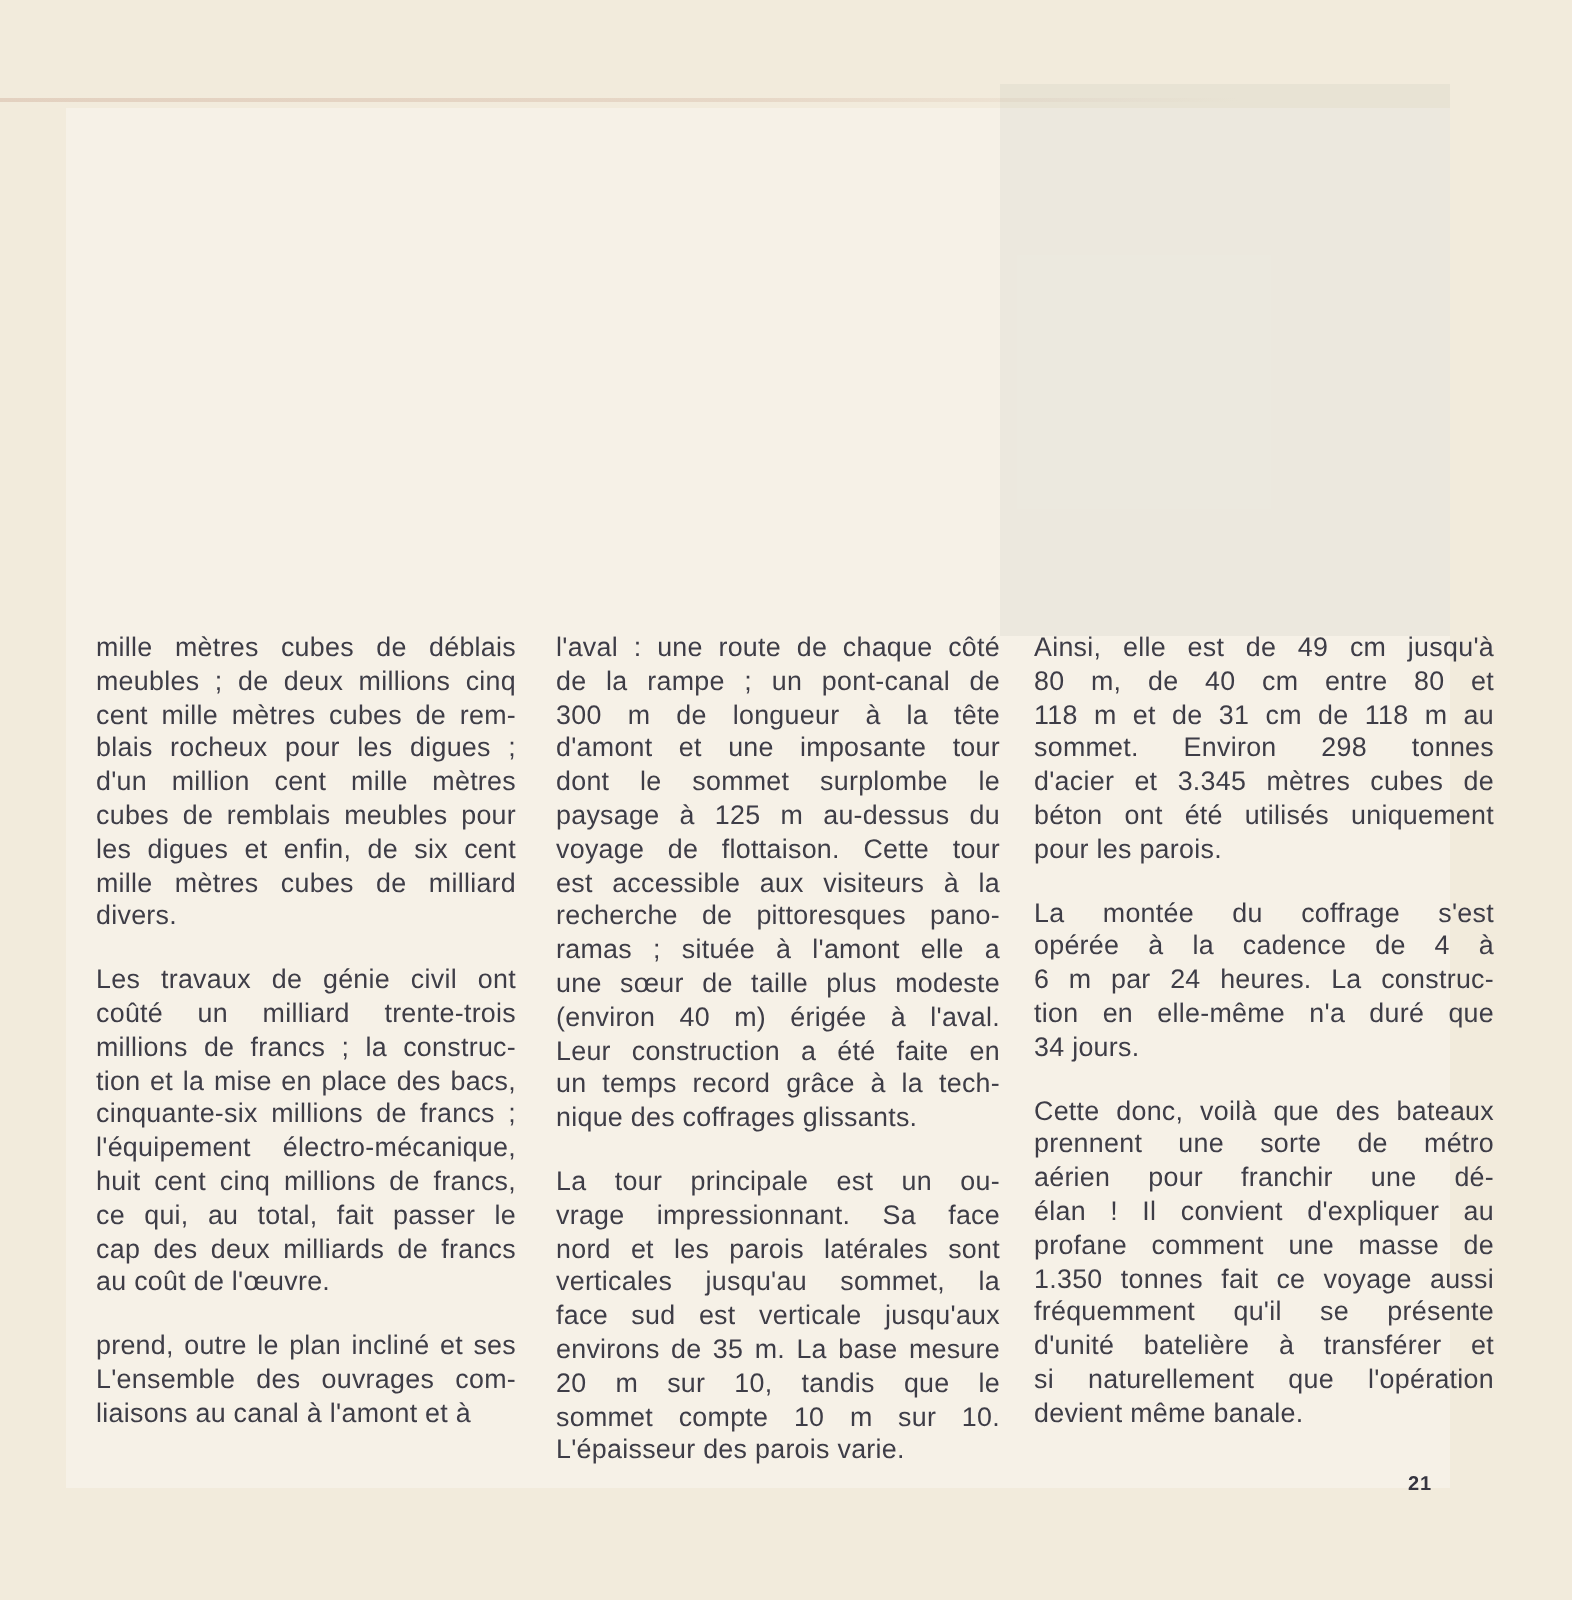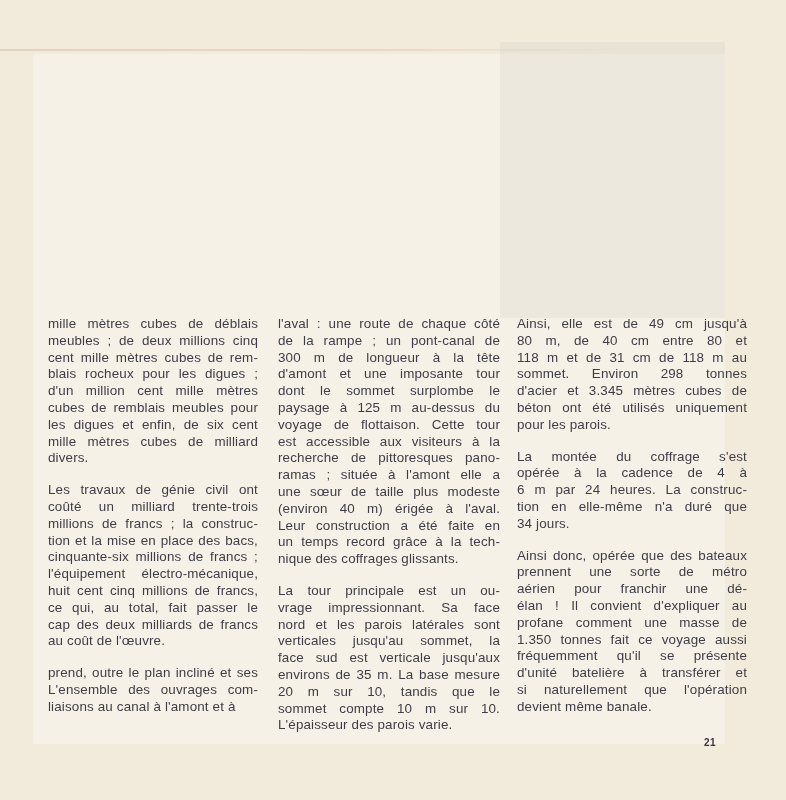--- a/index.html
+++ b/index.html
@@ -149,21 +149,21 @@
         <div class="line">pour les parois.</div>
       </div>
       <div class="para">
         <div class="line">La montée du coffrage s'est</div>
         <div class="line">opérée à la cadence de 4 à</div>
         <div class="line">6 m par 24 heures. La construc-</div>
         <div class="line">tion en elle-même n'a duré que</div>
         <div class="line">34 jours.</div>
       </div>
       <div class="para">
-        <div class="line">Ainsi donc, opérée que des bateaux</div>
+        <div class="line">Cette donc, voilà que des bateaux</div>
         <div class="line">prennent une sorte de métro</div>
         <div class="line">aérien pour franchir une dé-</div>
         <div class="line">élan ! Il convient d'expliquer au</div>
         <div class="line">profane comment une masse de</div>
         <div class="line">1.350 tonnes fait ce voyage aussi</div>
         <div class="line">fréquemment qu'il se présente</div>
         <div class="line">d'unité batelière à transférer et</div>
         <div class="line">si naturellement que l'opération</div>
         <div class="line">devient même banale.</div>
       </div>

